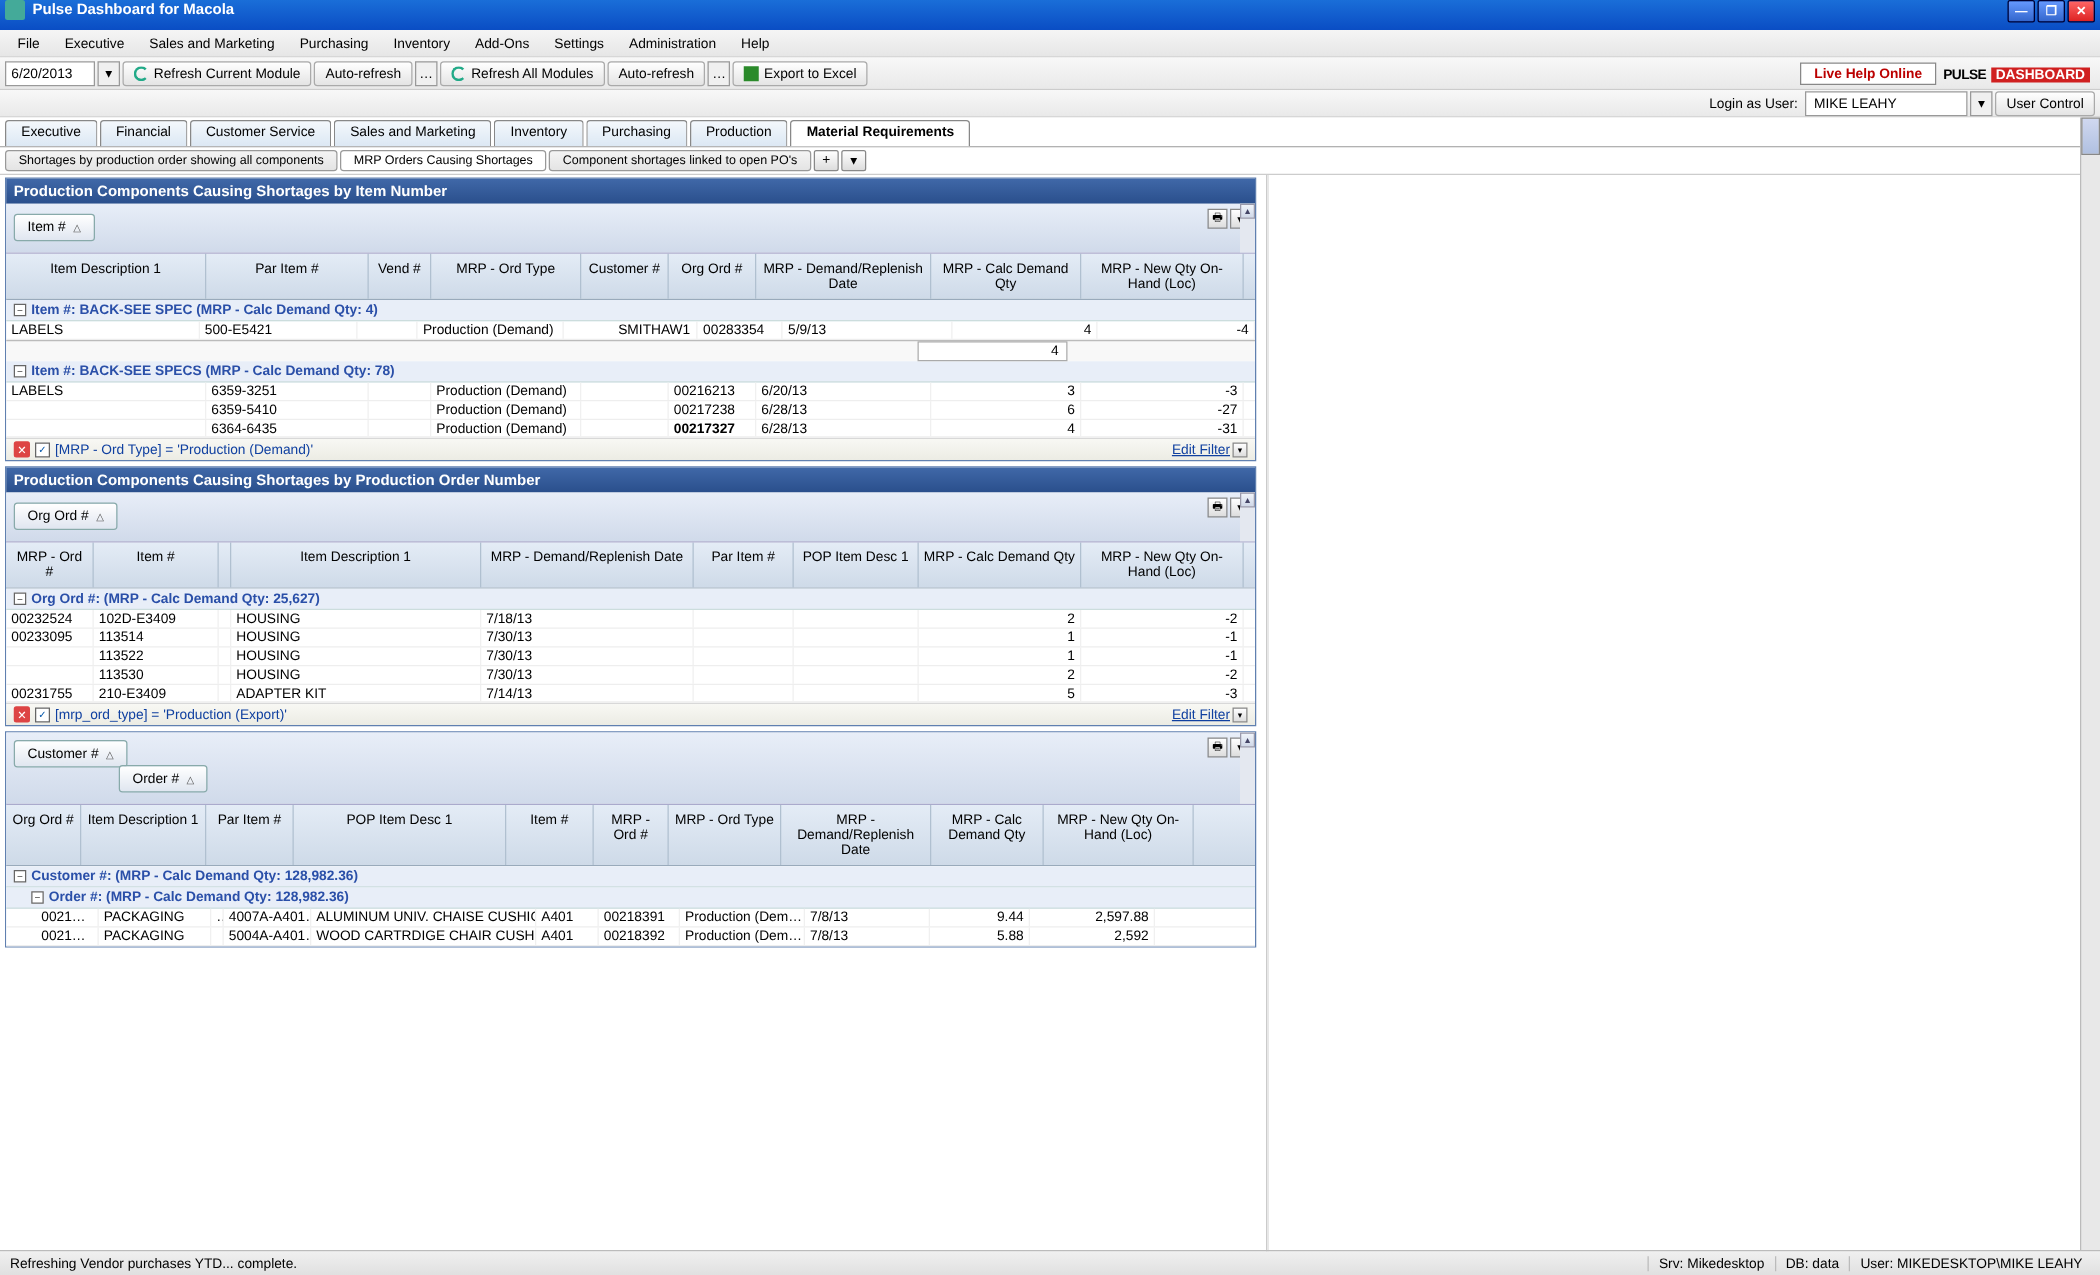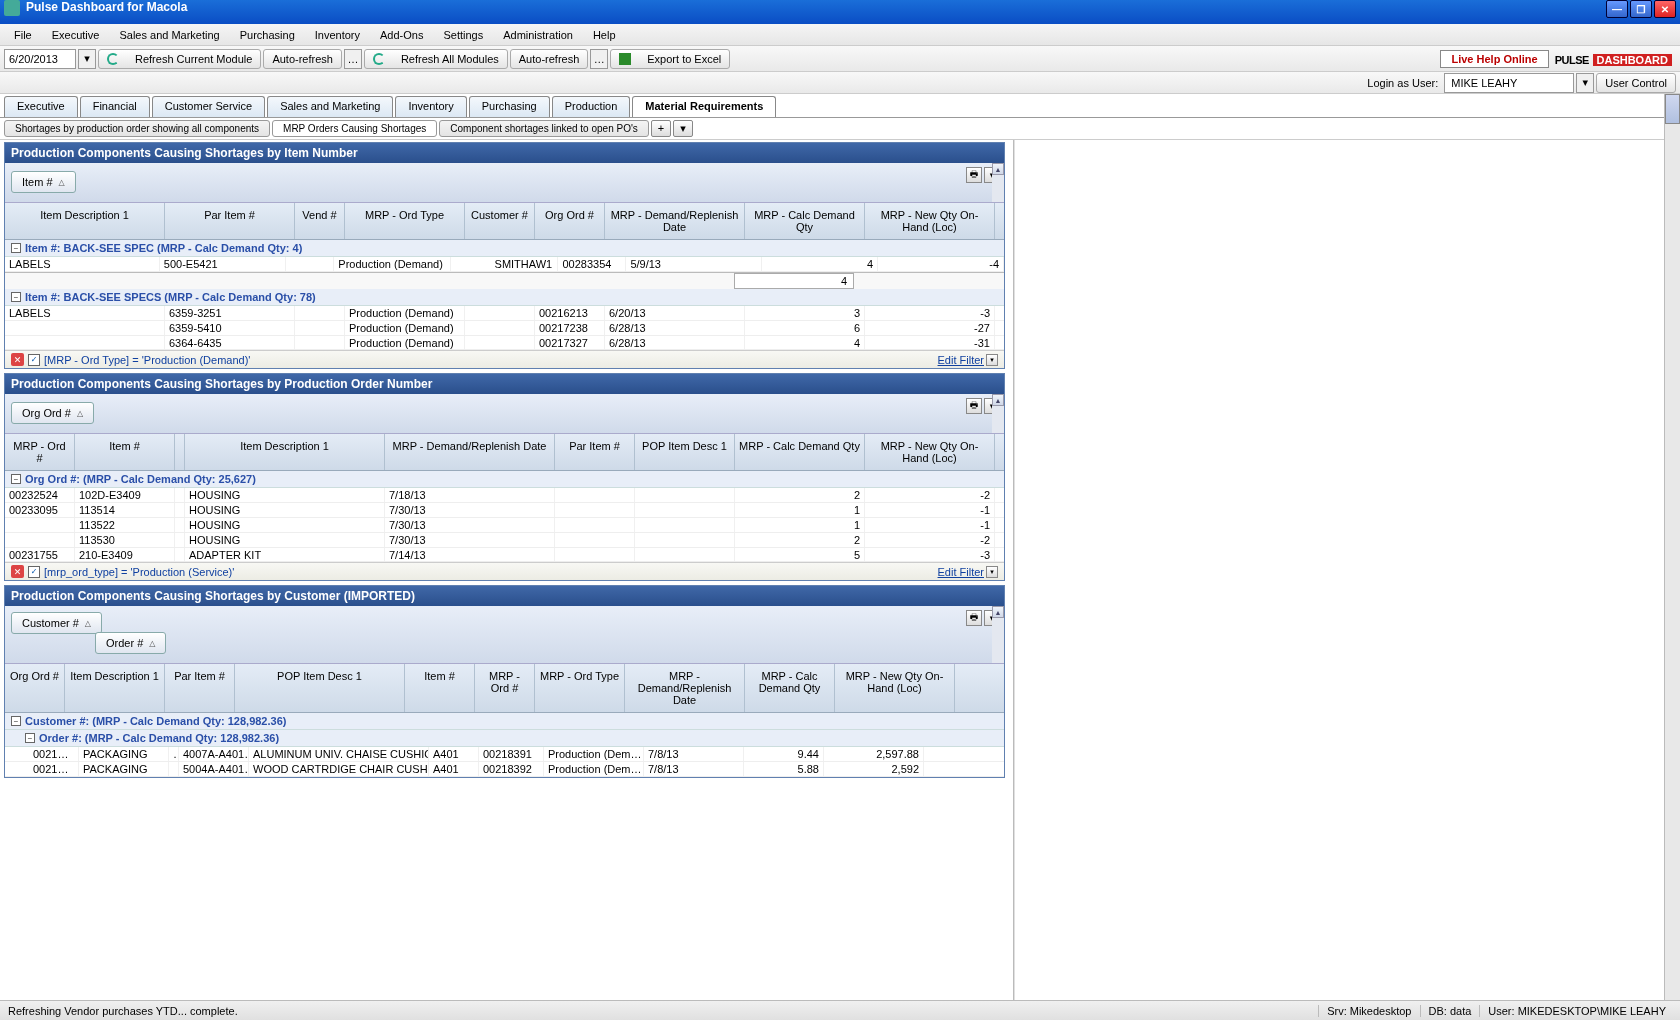--- a/index.html
+++ b/index.html
@@ -9,21 +9,21 @@
 .titlebar-icon { width: 16px; height: 16px; background: #4a9; border-radius: 2px; margin-right: 6px; }
 .titlebar-text { flex: 1; font-size: 12px; }
 .win-controls { display: flex; gap: 2px; }
 .win-btn { width: 22px; height: 18px; background: linear-gradient(#69f,#36c); border: 1px solid #003; border-radius: 2px; display: flex; align-items: center; justify-content: center; color: #fff; font-size: 10px; }
 .win-btn.close { background: linear-gradient(#f66,#d22); }
 
 .menubar { background: linear-gradient(#f5f5f5, #e6e6e6); height: 22px; display: flex; align-items: center; padding: 0 4px; border-bottom: 1px solid #ccc; }
 .menubar span { padding: 3px 10px; cursor: default; }
 
 .toolbar { background: linear-gradient(#f8f8f8, #e9e9e9); height: 26px; display: flex; align-items: center; padding: 0 4px; border-bottom: 1px solid #ccc; gap: 2px; }
-.toolbar .btn { background: linear-gradient(#fff,#e4e4e4); border: 1px solid #aaa; border-radius: 3px; padding: 2px 8px; display: flex; align-items: center; gap: 16px; height: 20px; }
+.toolbar .btn { background: linear-gradient(#fff,#e4e4e4); border: 1px solid #aaa; border-radius: 3px; padding: 2px 8px; display: flex; align-items: center; gap: 4px; height: 20px; }
 .toolbar .date-field { background: #fff; border: 1px solid #999; padding: 2px 4px; width: 72px; height: 20px; }
 .toolbar .dd { background: #f0f0f0; border: 1px solid #999; width: 18px; height: 20px; display: flex; align-items: center; justify-content: center; }
 .toolbar .spacer { flex: 1; }
 .toolbar .user-box { background: #fff; border: 1px solid #999; padding: 2px 6px; width: 130px; height: 20px; }
 .toolbar .lbl { padding: 0 4px; }
 .live-help { background: #fff; border: 1px solid #888; color: #b00; padding: 2px 10px; height: 18px; font-weight: bold; }
 .logo { font-weight: bold; font-size: 15px; color: #000; letter-spacing: -0.5px; padding: 0 4px;}
 .logo .db { background: #d02020; color: #fff; padding: 0 4px; font-size: 11px; letter-spacing: 0; }
 .refresh-icon { width: 12px; height: 12px; border: 2px solid #2a8; border-radius: 50%; border-right-color: transparent; display: inline-block; }
 .excel-icon { width: 12px; height: 12px; background: #2a8a2a; display: inline-block; }
@@ -225,21 +225,21 @@
             <div class="cell" style="width: 140px;">6/28/13</div>
             <div class="cell right-align" style="width: 120px;">6</div>
             <div class="cell right-align" style="width: 130px;">-27</div>
           </div>
           <div class="data-row clipped">
             <div class="cell" style="width: 160px;"></div>
             <div class="cell" style="width: 130px;">6364-6435</div>
             <div class="cell" style="width: 50px;"></div>
             <div class="cell" style="width: 120px;">Production (Demand)</div>
             <div class="cell" style="width: 70px;"></div>
-            <div class="cell" style="width: 70px;">00217327</div>
+            <div class="cell" style="width: 70px; font-weight: bold;">00217327</div>
             <div class="cell" style="width: 140px;">6/28/13</div>
             <div class="cell right-align" style="width: 120px;">4</div>
             <div class="cell right-align" style="width: 130px;">-31</div>
           </div>
         </div>
   <div class="filter-bar">
     <div class="xicon">✕</div>
     <div class="chk">✓</div>
     <span class="ftext">[MRP - Ord Type] = 'Production (Demand)'</span>
     <span class="editf">Edit Filter</span>
@@ -327,28 +327,27 @@
             <div class="cell" style="width: 170px;">7/14/13</div>
             <div class="cell" style="width: 80px;"></div>
             <div class="cell" style="width: 100px;"></div>
             <div class="cell right-align" style="width: 130px;">5</div>
             <div class="cell right-align" style="width: 130px;">-3</div>
           </div>
         </div>
   <div class="filter-bar">
     <div class="xicon">✕</div>
     <div class="chk">✓</div>
-    <span class="ftext">[mrp_ord_type] = 'Production (Service)'</span>
+    <span class="ftext">[mrp_ord_type] = 'Production (Export)'</span>
     <span class="editf">Edit Filter</span>
     <div class="farr">▾</div>
   </div>
 </div>
 
 <div class="panel">
-  <div class="panel-header">Production Components Causing Shortages by Customer (IMPORTED)</div>
   <div class="panel-tools tall">
     <div class="groupby-chip" style="left:6px;top:6px">
             <span>Customer #</span>
             <span class="sortarrow">△</span>
           </div>
     <div class="groupby-chip" style="left:90px;top:26px">
             <span>Order #</span>
             <span class="sortarrow">△</span>
           </div>
     <div class="panel-ctrl">

